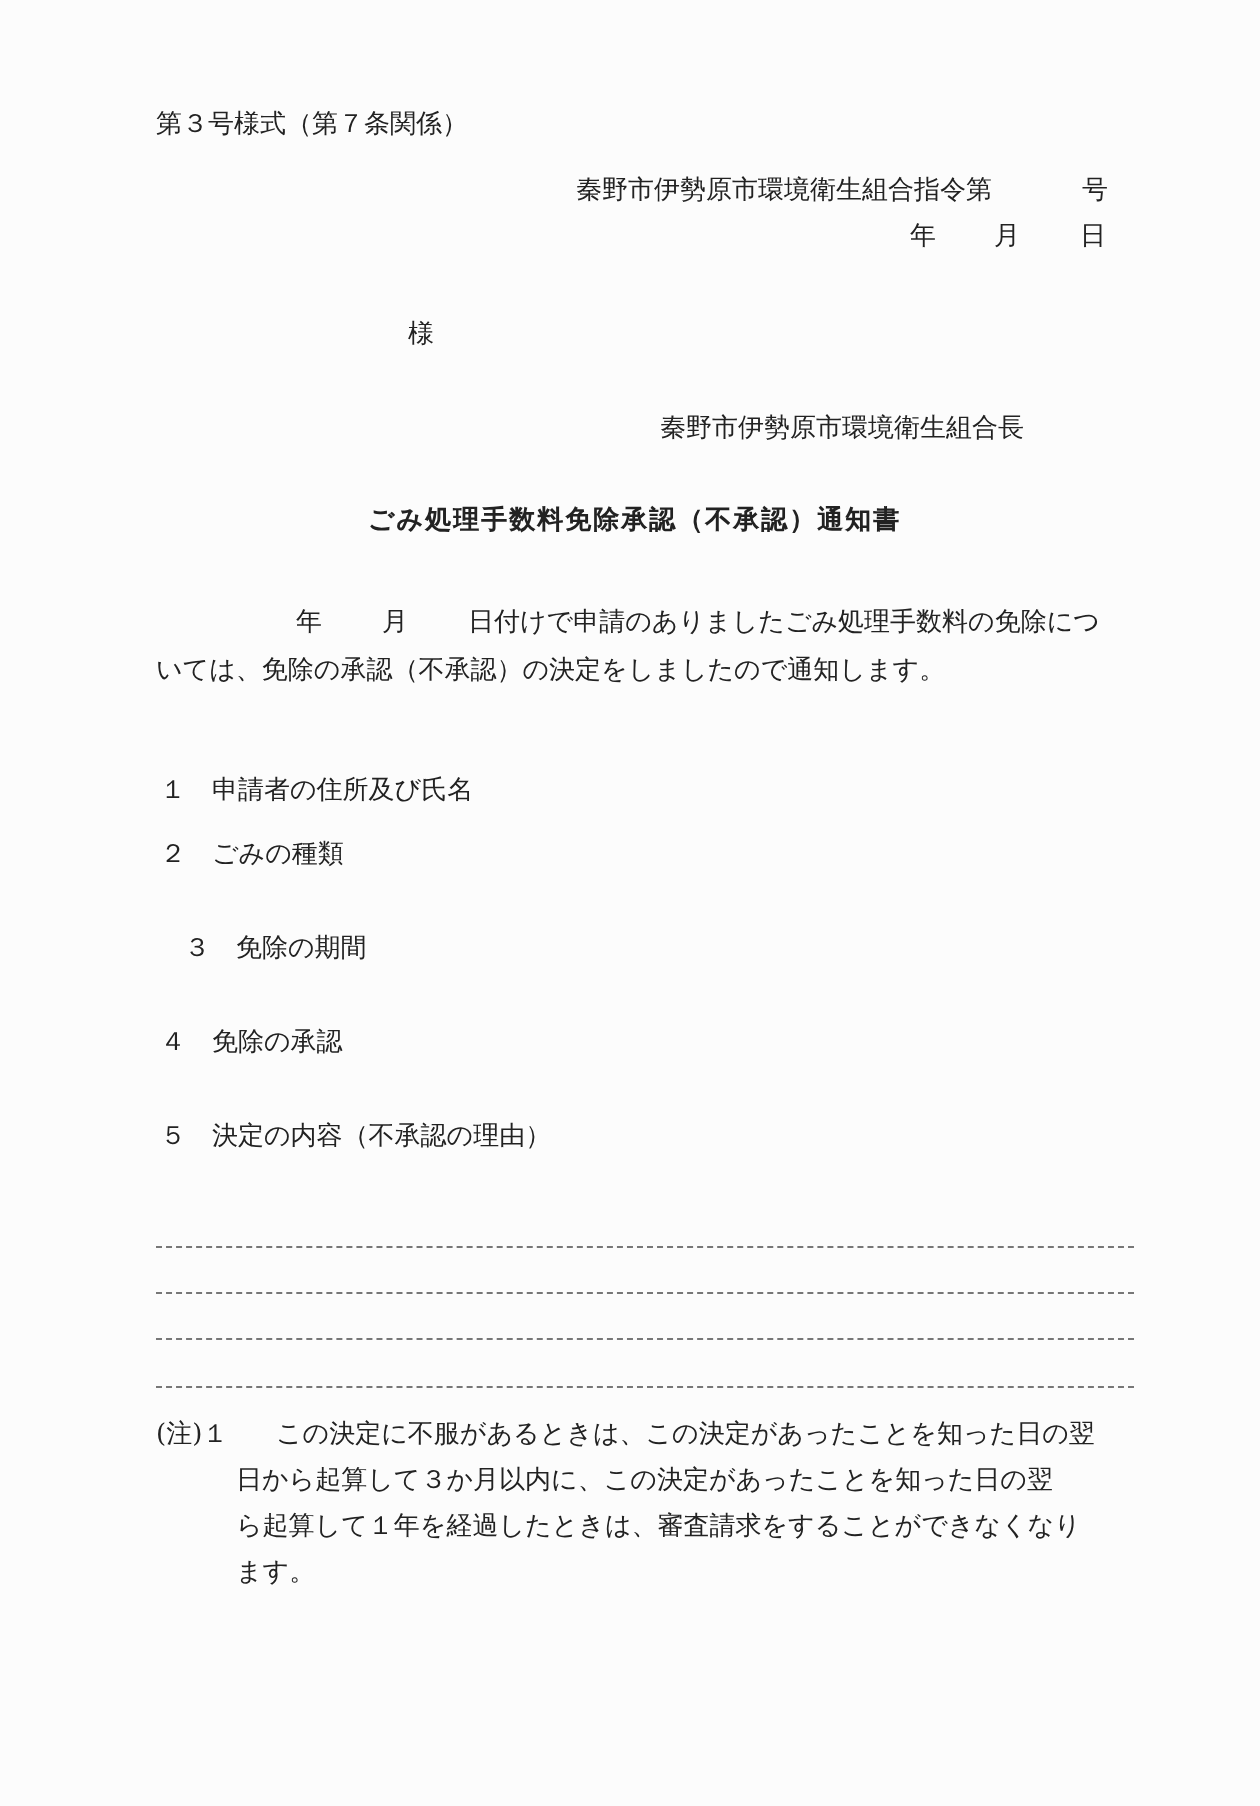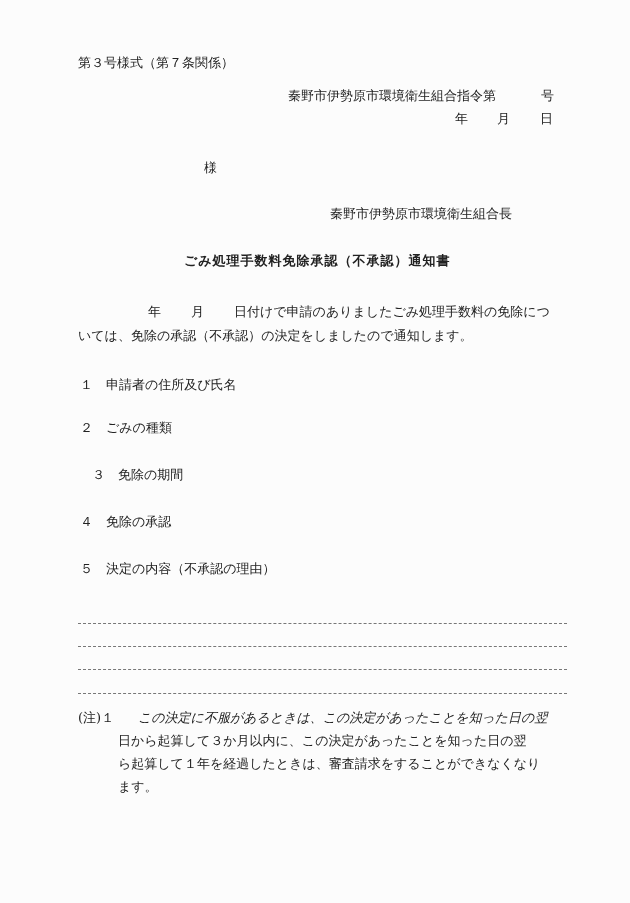--- a/index.html
+++ b/index.html
@@ -90,21 +90,21 @@
 <div class="abs title">ごみ処理手数料免除承認（不承認）通知書</div>
 
 <div class="body-text">
   <span class="line">
     <span class="y">年</span><span class="m">月</span><span class="d">日付けで申請のありましたごみ処理手数料の免除につ</span>
   </span>
   <span class="line">いては、免除の承認（不承認）の決定をしましたので通知します。</span>
 </div>
 
 <div class="items">
-  <div class="item" style="top:4px;">
+  <div class="item" style="top:15px;font-family:Liberation Mono, monospace;">
     <span class="n">１</span><span>申請者の住所及び氏名</span>
   </div>
   <div class="item" style="top:47px;">
     <span class="n">２</span><span>ごみの種類</span>
   </div>
   <div class="item" style="top:94px;margin-left:12px;">
     <span class="n">３</span><span>免除の期間</span>
   </div>
   <div class="item" style="top:141px;">
     <span class="n">４</span><span>免除の承認</span>
@@ -115,18 +115,18 @@
 </div>
 
 <div class="dash-line" style="top:623px;"></div>
 <div class="dash-line" style="top:646px;"></div>
 <div class="dash-line" style="top:669px;"></div>
 <div class="dash-line" style="top:693px;"></div>
 
 <div class="note">
   <span class="label">(注)１</span>
   <div class="lines">
-    <span class="ln" style="margin-left:20px;font-style:italic;">この決定に不服があるときは、この決定があったことを知った日の翌</span>
+    <span class="ln" style="margin-left:20px;">この決定に不服があるときは、この決定があったことを知った日の翌</span>
     <span class="ln">日から起算して３か月以内に、この決定があったことを知った日の翌</span>
     <span class="ln">ら起算して１年を経過したときは、審査請求をすることができなくなり</span>
     <span class="ln">ます。</span>
   </div>
 </div>
 
 </body></html>

